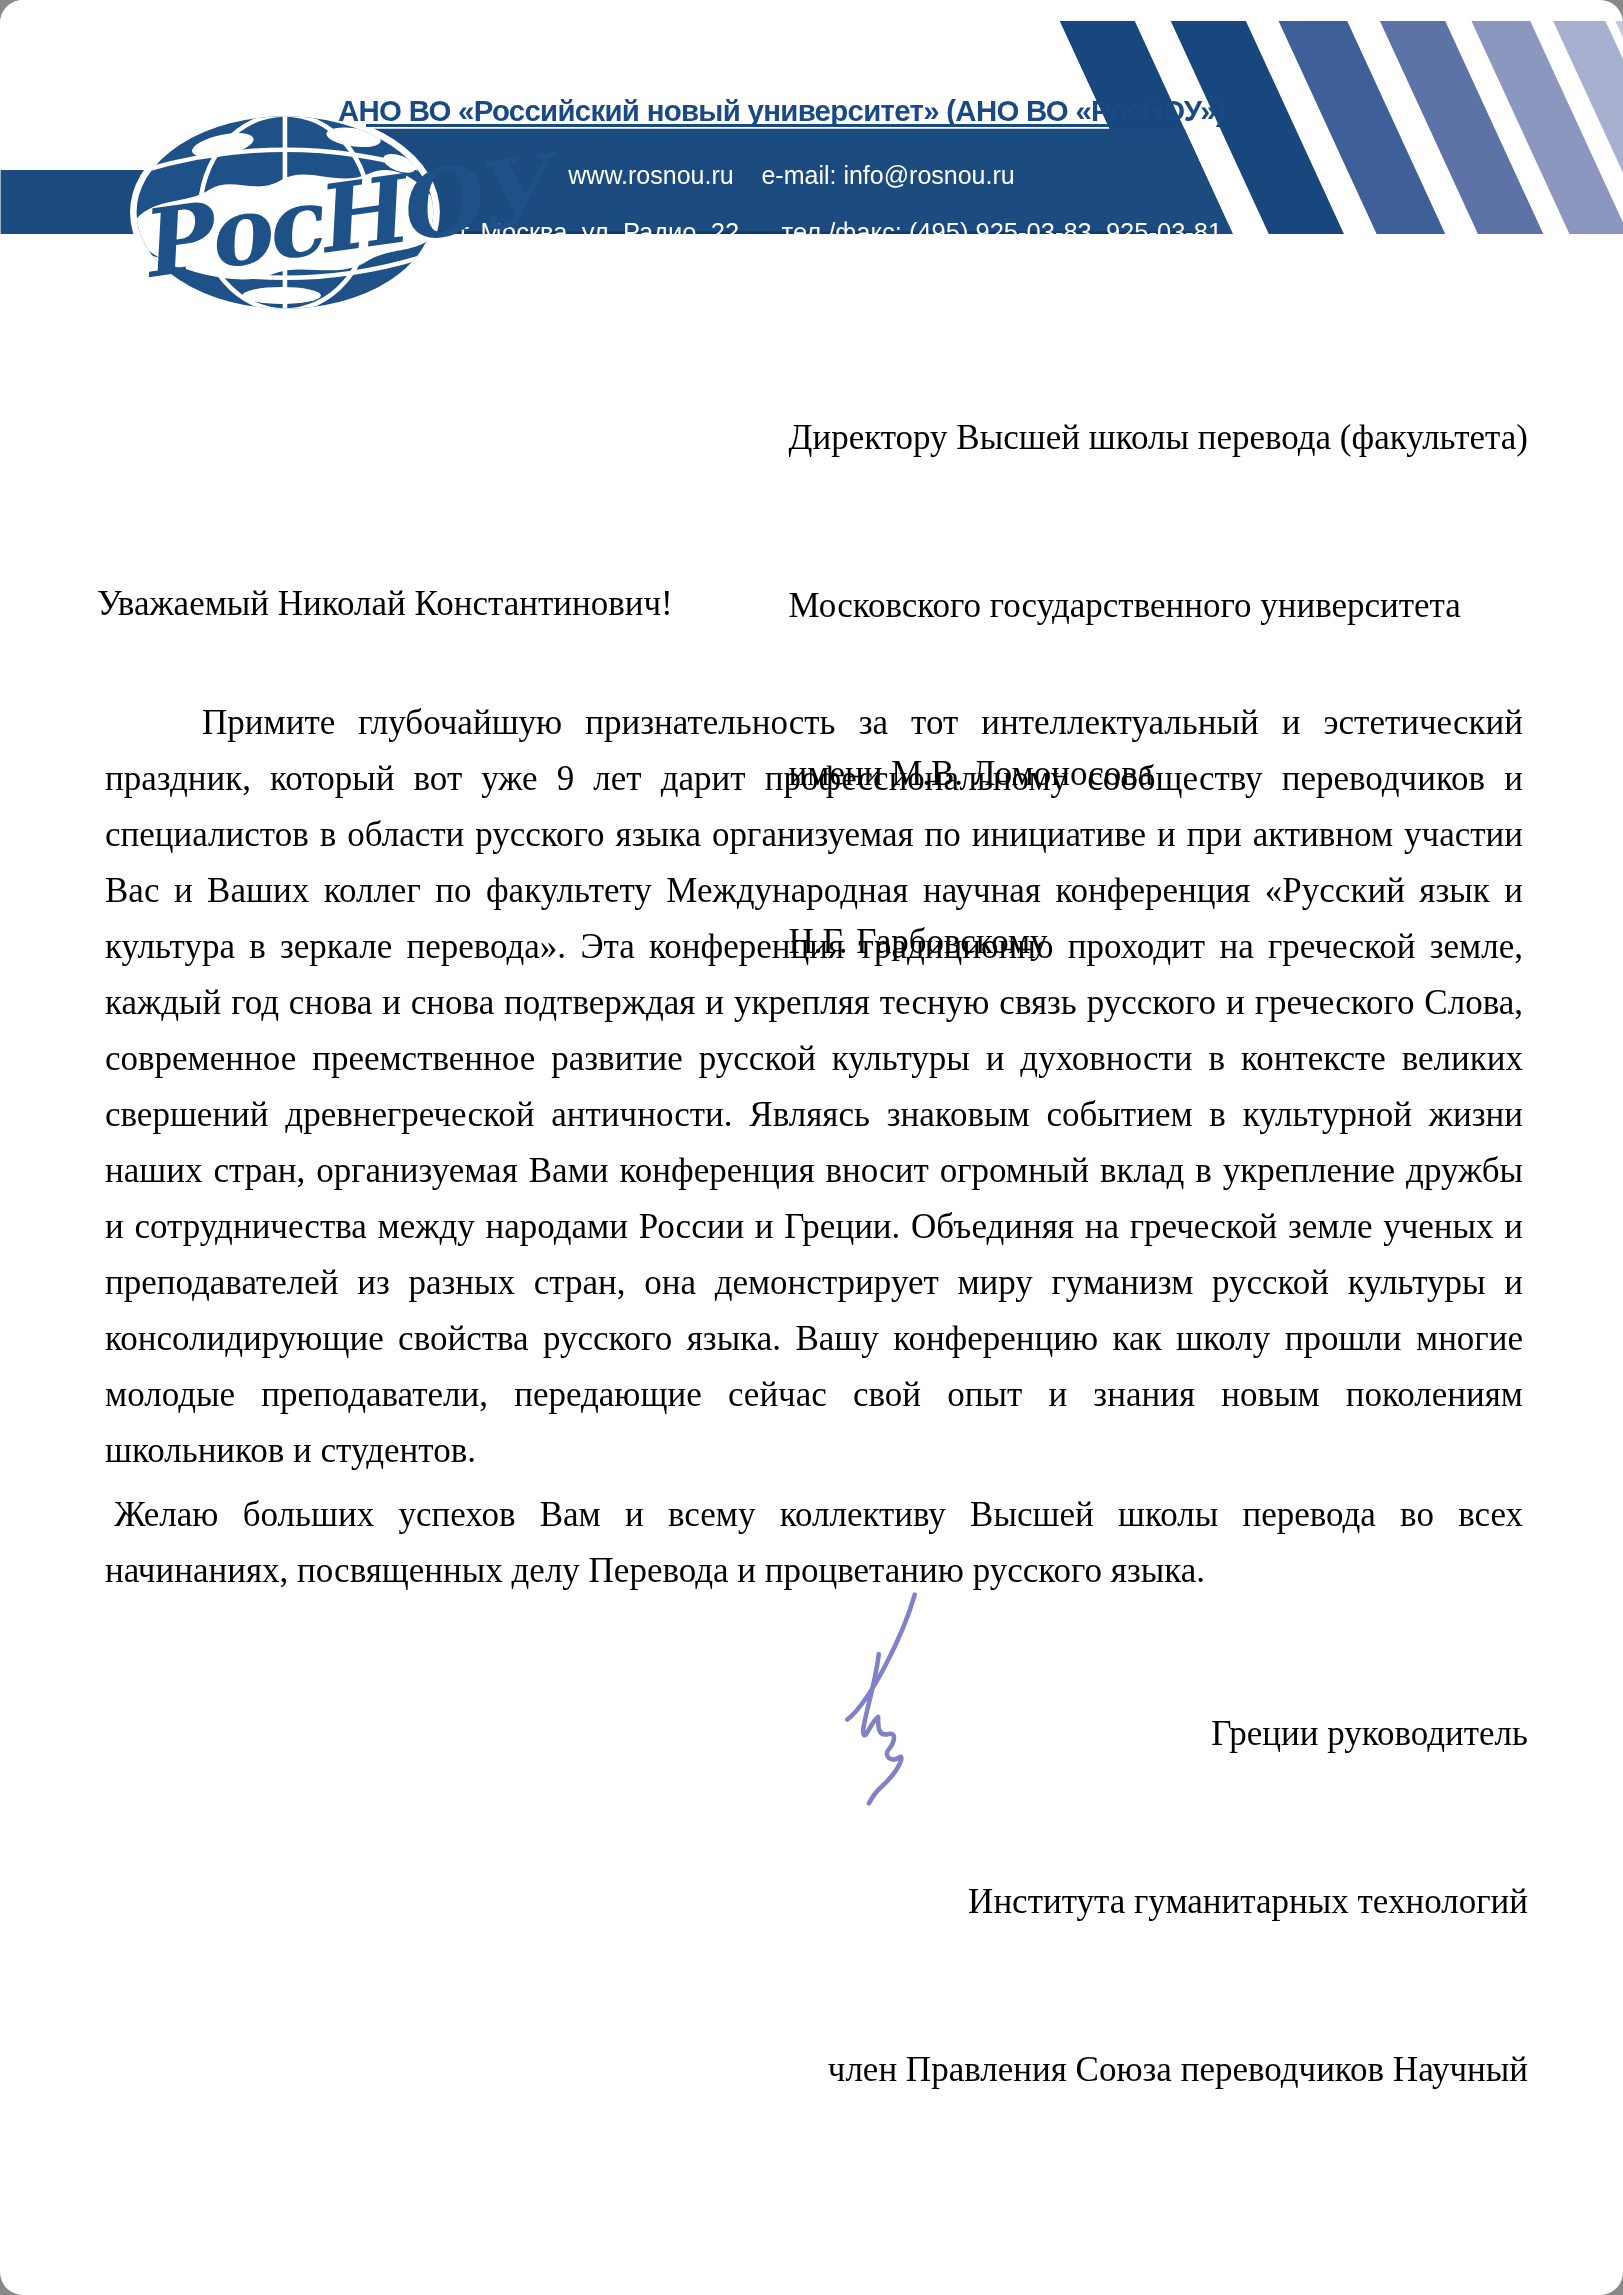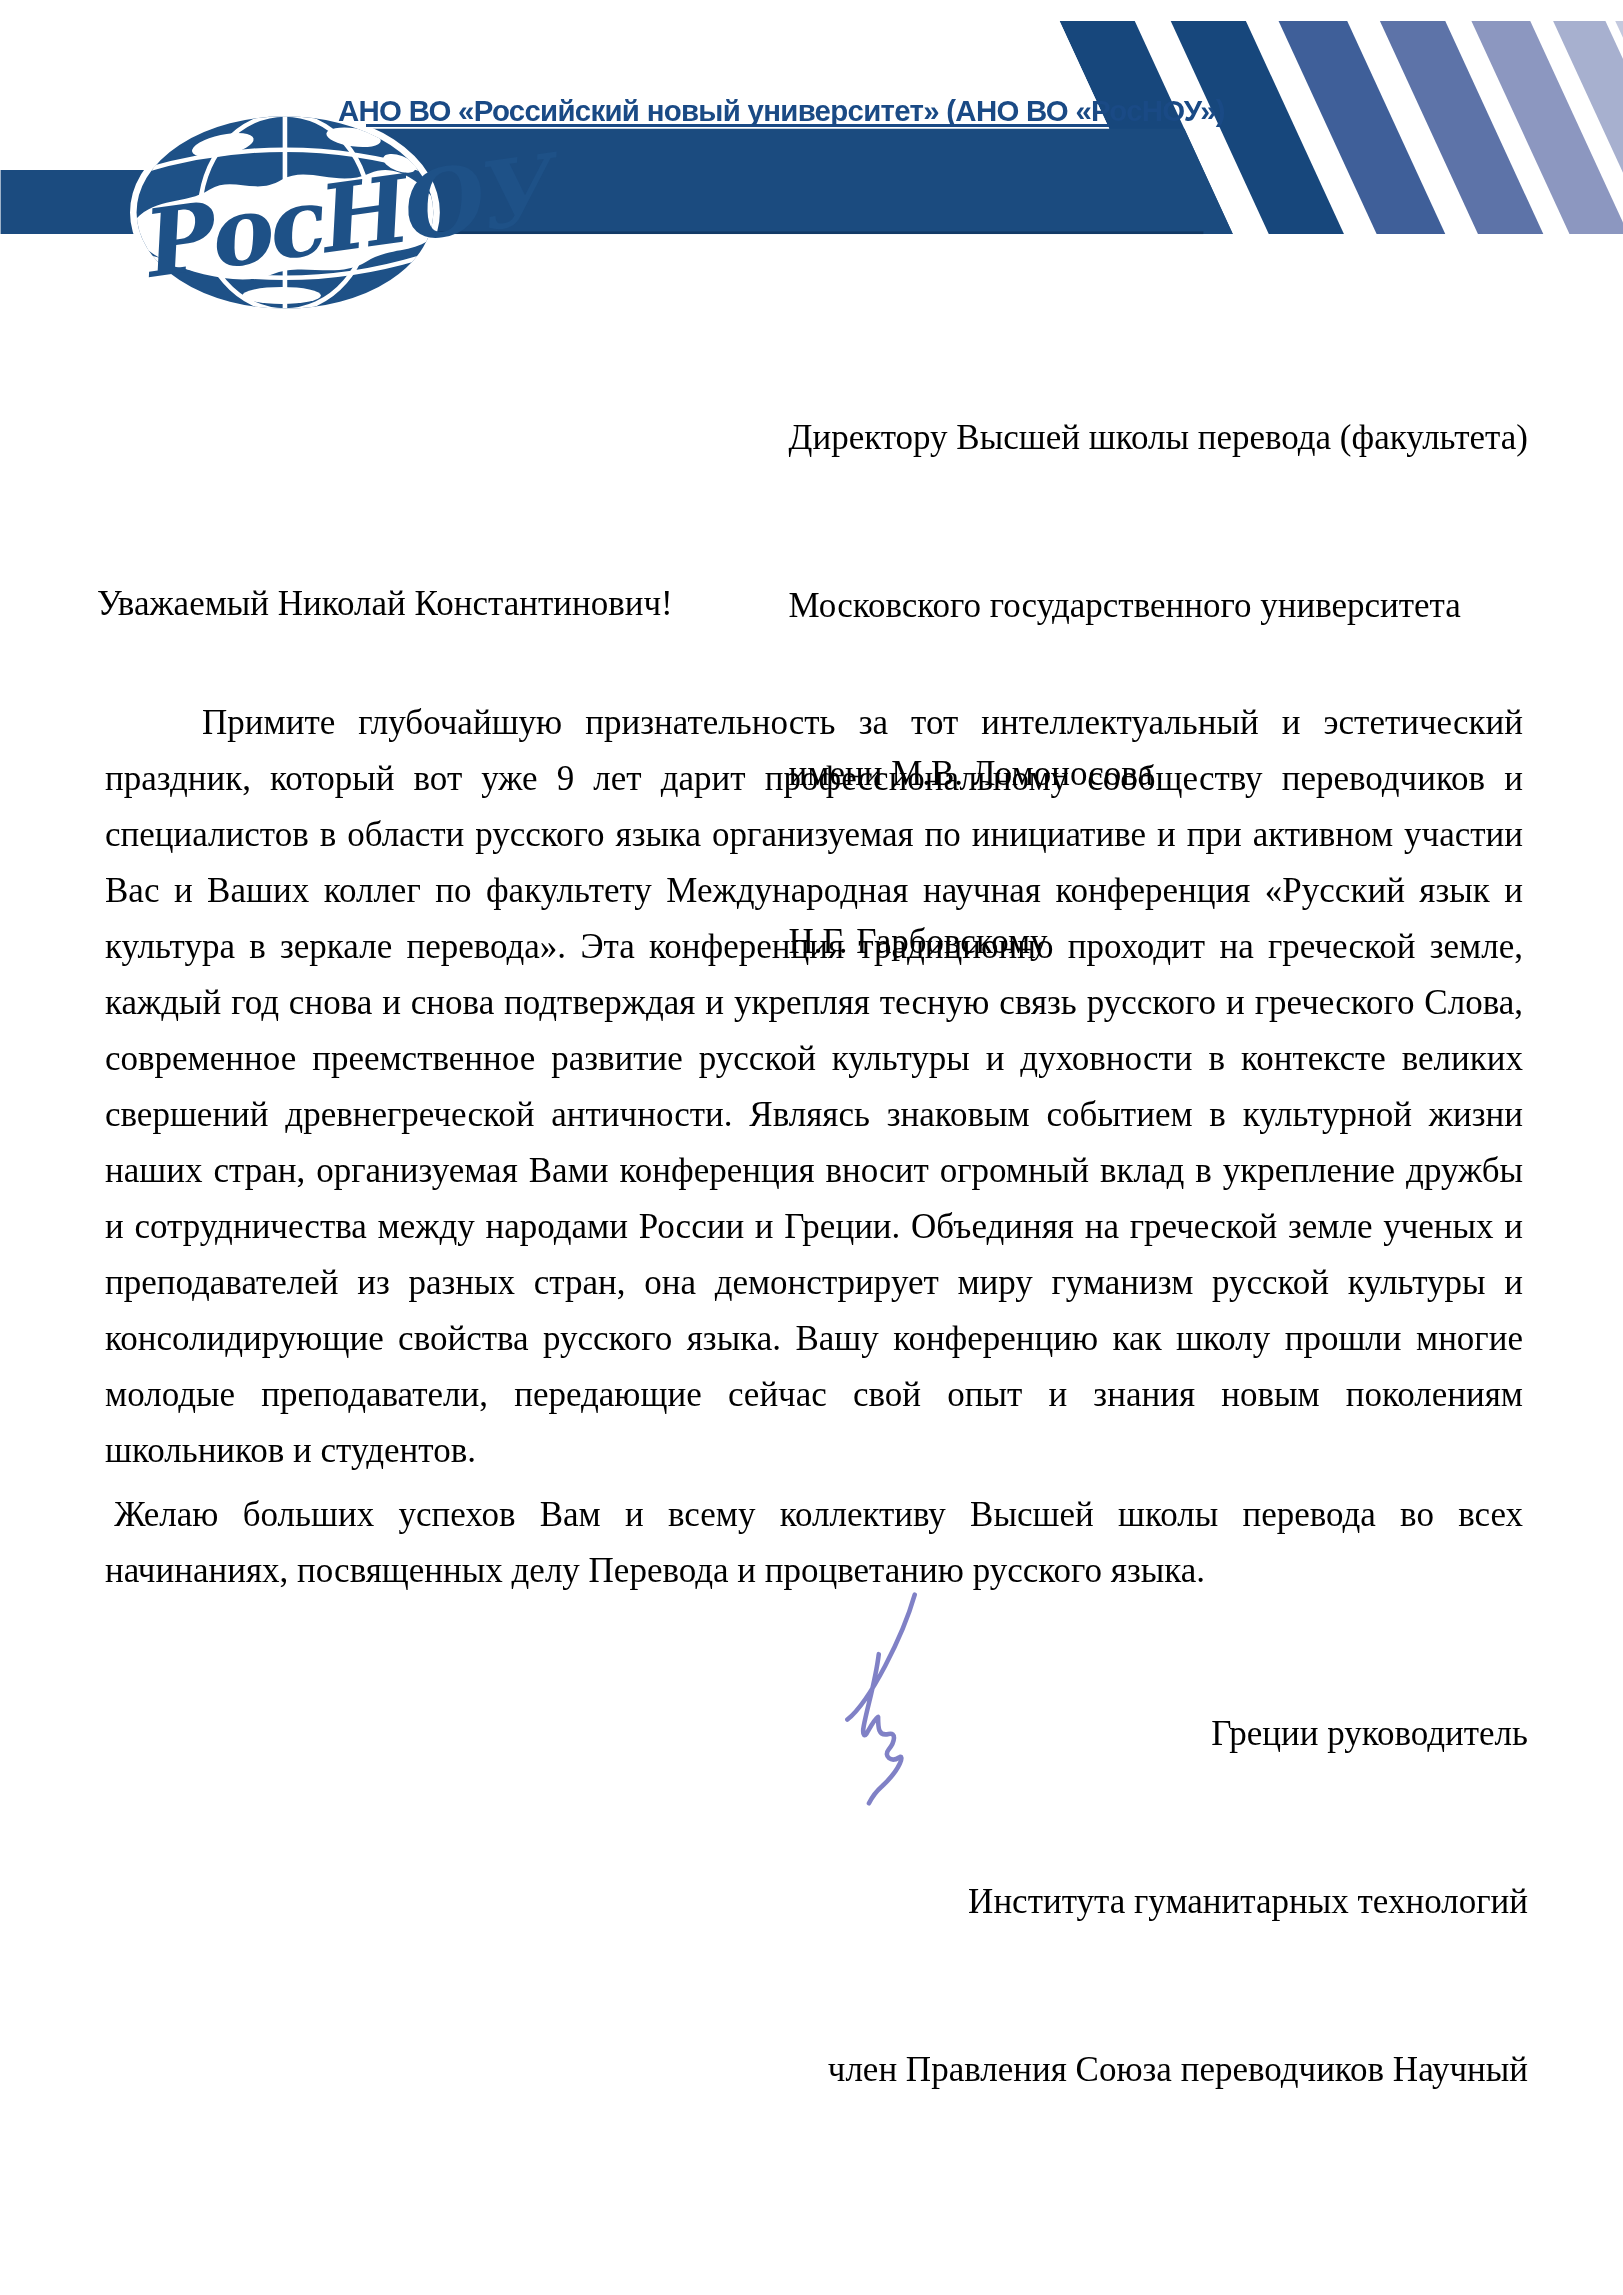--- a/index.html
+++ b/index.html
@@ -1,18 +1,18 @@
 <!DOCTYPE html>
 <html style="font-size:10.5px"><head>
 <meta charset="utf-8">
 <style>
   html,body { margin:0; padding:0; background:#888; }
   .page {
     position:relative; width:1623px; height:2295px; background:#ffffff;
-    font-family:"Liberation Serif", serif; color:#000; overflow:hidden;
+    font-family:"Liberation Serif", serif; color:#000; overflow:hidden;border-radius:23px;
   }
   
   .header-svg { position:absolute; left:0; top:0; }
   .org-title {
     position:absolute; left:338px; top:94px;
     font-family:"Liberation Sans", sans-serif; font-weight:bold;
     font-size:29.4px; letter-spacing:-0.7px; color:#1A4A85; white-space:pre;
   }
   .title-rule { position:absolute; left:366px; top:124px; width:743px; height:2.6px; background:#1A4A85; }
   .contacts {
@@ -86,20 +86,25 @@
         <ellipse cx="340" cy="222" rx="48" ry="16" transform="rotate(-12 340 222)"></ellipse>
         <ellipse cx="540" cy="210" rx="42" ry="14" transform="rotate(8 540 210)"></ellipse>
         <ellipse cx="610" cy="250" rx="26" ry="12" transform="rotate(20 610 250)"></ellipse>
         <ellipse cx="430" cy="452" rx="60" ry="13"></ellipse>
       </g>
     </g>
   </svg>
 
   <div class="org-title">АНО ВО «Российский новый университет» (АНО ВО «РосНОУ»)</div>
   <div class="title-rule"></div>
+  <div class="contacts">
+    <div class="contact-web">www.rosnou.ru    e-mail: info@rosnou.ru</div>
+    <div class="contact-addr">105005,  г. Москва, ул. Радио, 22      тел./факс: (495) 925-03-83, 925-03-81,</div>
+    <div class="contact-reg">ИНН 7709469701, ОГРН 1157700015846</div>
+  </div>
   <div class="logo-wordmark">РосНОУ</div>
 
   <div class="recipient">
     <div>Директору Высшей школы перевода (факультета)</div>
     <div>Московского государственного университета</div>
     <div>имени М.В. Ломоносова</div>
     <div>Н.Г. Гарбовскому</div>
   </div>
 
   <div class="salutation">Уважаемый Николай Константинович!</div>

